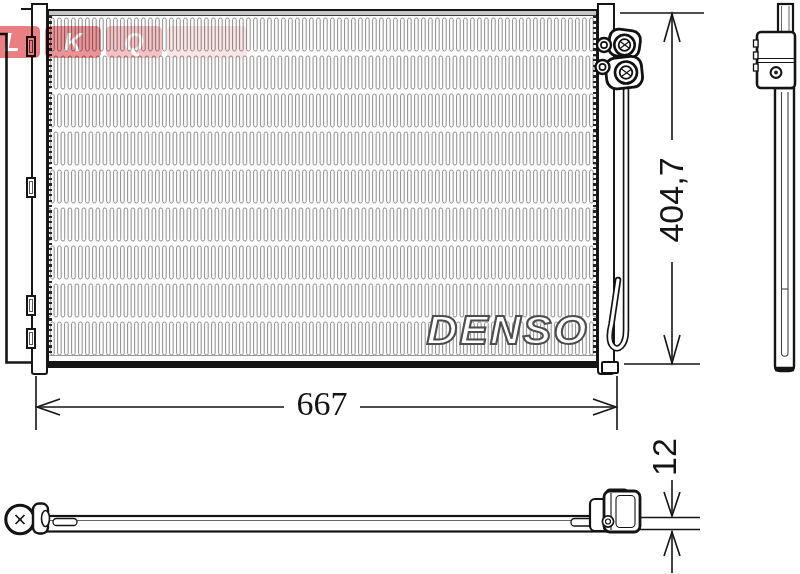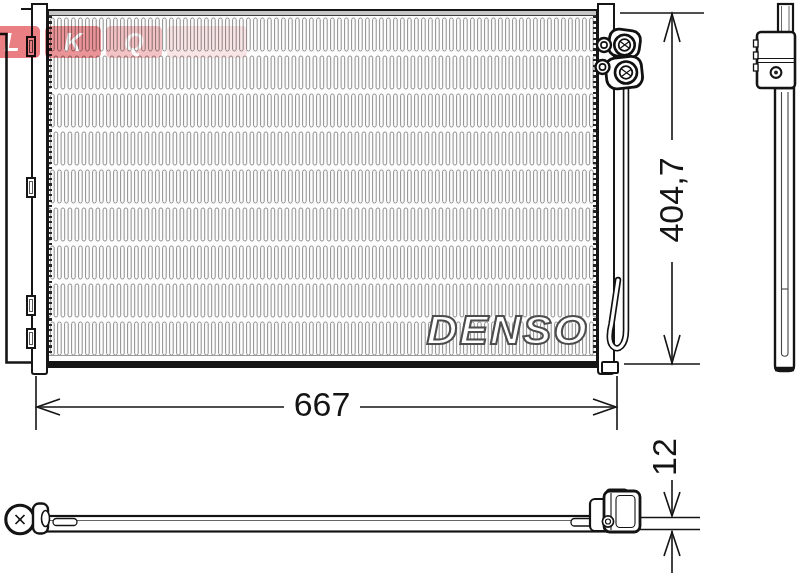--- a/index.html
+++ b/index.html
@@ -76,21 +76,21 @@
   #red-watermark .t2{opacity:.45;}
   #red-watermark .t3{opacity:.25;}
   #red-watermark .fade{
     width:80px;height:32px;border-radius:5px;background:#d7141e;opacity:.10;
   }
   
   .dim-label{
     color:#141414;font-size:34px;z-index:8;white-space:nowrap;
   }
   #dim-height{left:671px;top:200px;transform:translate(-50%,-50%) rotate(-90deg);}
-  #dim-width{left:322px;top:404px;transform:translate(-50%,-50%);}
+  #dim-width{left:322px;top:404px;transform:translate(-50%,-50%);font-family:Liberation Serif, serif;}
   #dim-depth{left:664px;top:457px;transform:translate(-50%,-50%) rotate(-90deg);}
   
   #linework{left:0;top:0;z-index:7;pointer-events:none;}
 </style>
 </head>
 <body>
 
 <div class="abs" id="left-tank"></div>
 
 <div class="abs clip" style="top:36px">

